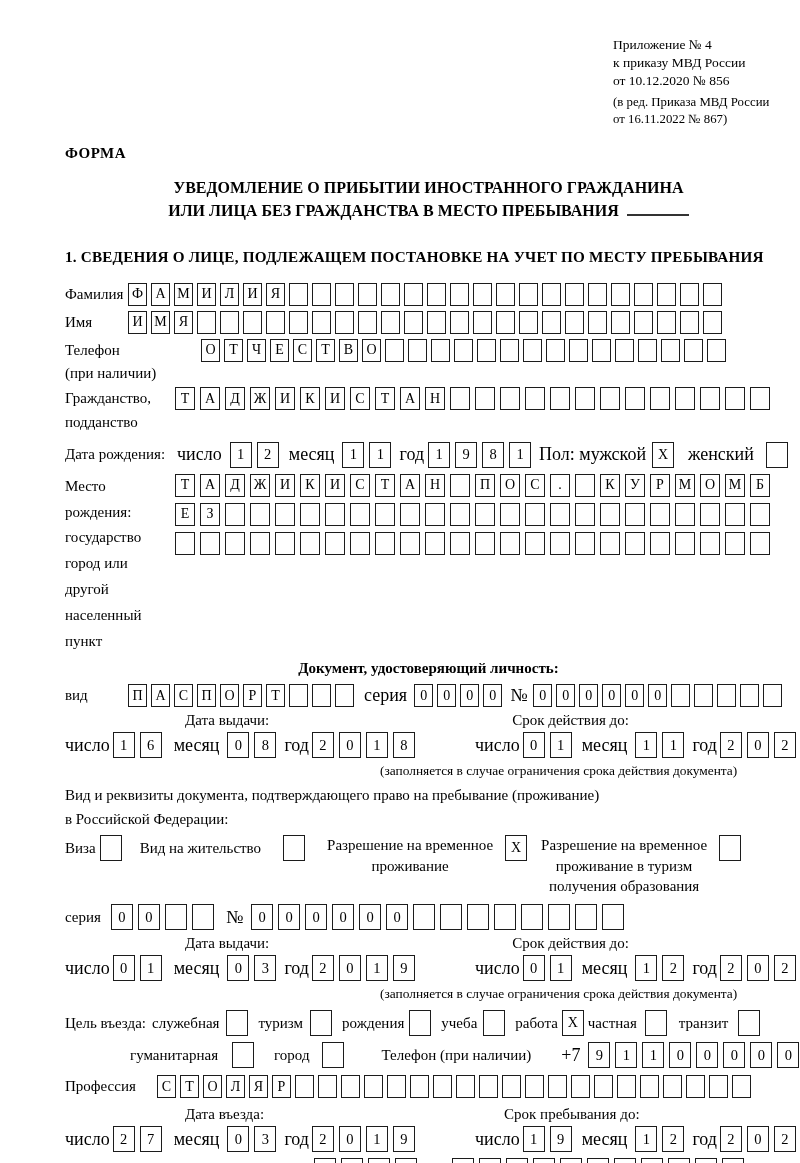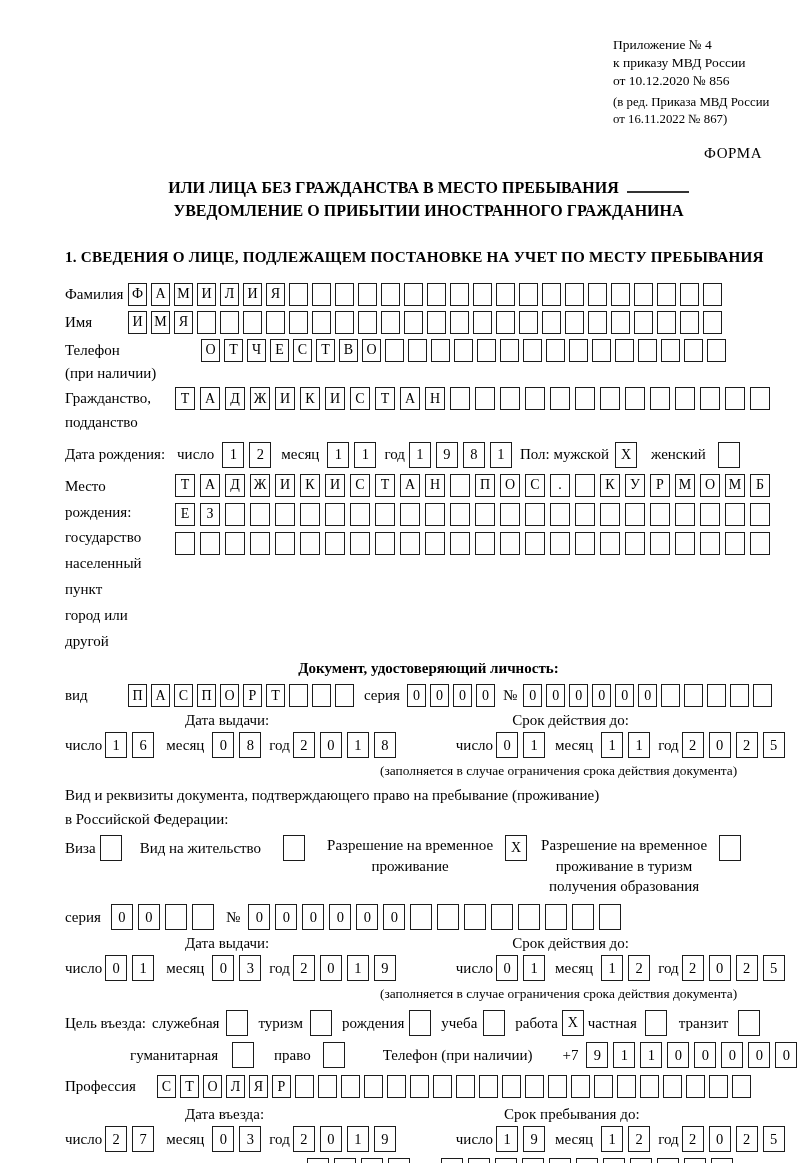--- a/index.html
+++ b/index.html
@@ -6,21 +6,21 @@
   html,body { background:#ffffff; }
   body {
     width:800px; height:1163px;
     font-family:"Liberation Serif", serif;
     color:#000; overflow:hidden;
   }
   .page { width:800px; height:1163px; padding:36px 8px 0 65px; }
 
   .hdr { width:195px; margin-left:548px; font-size:13.5px; line-height:1.34; }
   .hdr-amend { margin-top:4px; font-size:12.8px; }
-  .forma { text-align:right; padding-right:30px; font-weight:normal; font-size:15px; margin-top:16px; letter-spacing:.5px; }
+  .forma { text-align:left; padding-right:30px; font-weight:bold; font-size:15px; margin-top:16px; letter-spacing:.5px; }
 
   .title { text-align:center; font-weight:bold; font-size:16px; line-height:1.45; margin-top:14px; }
   .blank-line { display:inline-block; width:62px; height:13px; border-bottom:2px solid #333; margin-left:8px; }
 
   .sec-heading { font-weight:bold; font-size:15.2px; margin-top:26px; margin-bottom:17px; letter-spacing:.2px; }
 
   .frow { display:flex; align-items:center; margin-bottom:5px;font-family:Liberation Serif, serif; }
   .frow.top { align-items:flex-start; }
   .lbl { font-size:15px; flex-shrink:0; }
   .lbl-col { flex-shrink:0; font-size:15px; line-height:1.55; }
@@ -31,21 +31,21 @@
     display:flex; align-items:center; justify-content:center;
     font-size:14px; flex-shrink:0; background:#fff;
   }
   .sm .cell { width:19px; height:23px; }
   .lg .cell { width:22px; height:26px; font-size:14.5px; }
   .cb {
     width:22px; height:26px; border:1.8px solid #1c1c1c;
     display:inline-flex; align-items:center; justify-content:center;
     font-size:14px; flex-shrink:0; background:#fff;
   }
-  .dlbl { font-size:15px; flex-shrink:0; }
+  .dlbl { font-size:18px; flex-shrink:0; }
   .note { font-size:13.4px; }
   .center-bold { text-align:center; font-weight:bold; font-size:15px; margin:6px 0 7px 0; }
   .opt { display:flex; align-items:center; }
   .opt .cb { margin-left:7px; }
   .centered-opt { text-align:center; font-size:15px; line-height:1.35; }
 </style>
 </head>
 <body>
 
 <div class="page">
@@ -55,22 +55,22 @@
     <div>к приказу МВД России</div>
     <div>от 10.12.2020 № 856</div>
     <div class="hdr-amend">
       <div>(в ред. Приказа МВД России</div>
       <div>от 16.11.2022 № 867)</div>
     </div>
   </div>
   <div class="forma">ФОРМА</div>
 
   <div class="title">
+    <div>УВЕДОМЛЕНИЕ О ПРИБЫТИИ ИНОСТРАННОГО ГРАЖДАНИНА</div>
     <div><span>ИЛИ ЛИЦА БЕЗ ГРАЖДАНСТВА В МЕСТО ПРЕБЫВАНИЯ</span><span class="blank-line"></span></div>
-    <div>УВЕДОМЛЕНИЕ О ПРИБЫТИИ ИНОСТРАННОГО ГРАЖДАНИНА</div>
   </div>
 
   <div class="sec-heading">1. СВЕДЕНИЯ О ЛИЦЕ, ПОДЛЕЖАЩЕМ ПОСТАНОВКЕ НА УЧЕТ ПО МЕСТУ ПРЕБЫВАНИЯ</div>
 
   <div class="frow">
     <span class="lbl" style="width:63px">Фамилия</span>
     <span class="boxes sm tight">
         <span class="cell">Ф</span>
         <span class="cell">А</span>
         <span class="cell">М</span>
@@ -219,22 +219,22 @@
     <span class="dlbl" style="margin-left:8px;margin-right:6px">Пол: мужской</span>
     <span class="cb">X</span>
     <span class="dlbl" style="margin-left:14px;margin-right:12px">женский</span>
     <span class="cb"></span>
   </div>
 
   <div class="frow top" style="margin-top:6px;margin-bottom:2px">
     <span class="lbl-col" style="width:110px;line-height:1.72">
       <div>Место рождения:</div>
       <div>государство</div>
+      <div>город или другой</div>
       <div>населенный пункт</div>
-      <div>город или другой</div>
     </span>
     <span>
       <div class="boxes" style="margin-bottom:6px">
           <span class="cell">Т</span>
           <span class="cell">А</span>
           <span class="cell">Д</span>
           <span class="cell">Ж</span>
           <span class="cell">И</span>
           <span class="cell">К</span>
           <span class="cell">И</span>
@@ -525,21 +525,21 @@
       <span class="cb" style="margin-left:10px"></span>
     </span>
   </div>
 
   <div class="frow" style="margin-top:6px">
     <span class="opt" style="margin-left:65px">
       <span class="lbl">гуманитарная</span>
       <span class="cb" style="margin-left:14px"></span>
     </span>
     <span class="opt" style="margin-left:20px">
-      <span class="lbl">право</span>
+      <span class="lbl">город</span>
       <span class="cb" style="margin-left:12px"></span>
     </span>
     <span class="lbl" style="margin-left:38px">Телефон (при наличии)</span>
     <span class="dlbl" style="margin-left:30px;margin-right:8px">+7</span>
     <span class="boxes lg">
         <span class="cell">9</span>
         <span class="cell">1</span>
         <span class="cell">1</span>
         <span class="cell">0</span>
         <span class="cell">0</span>

